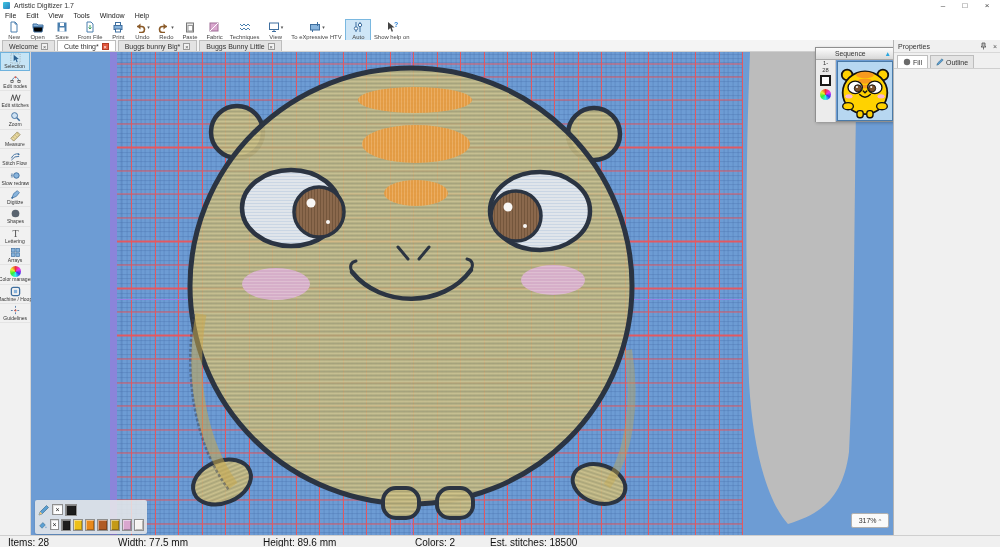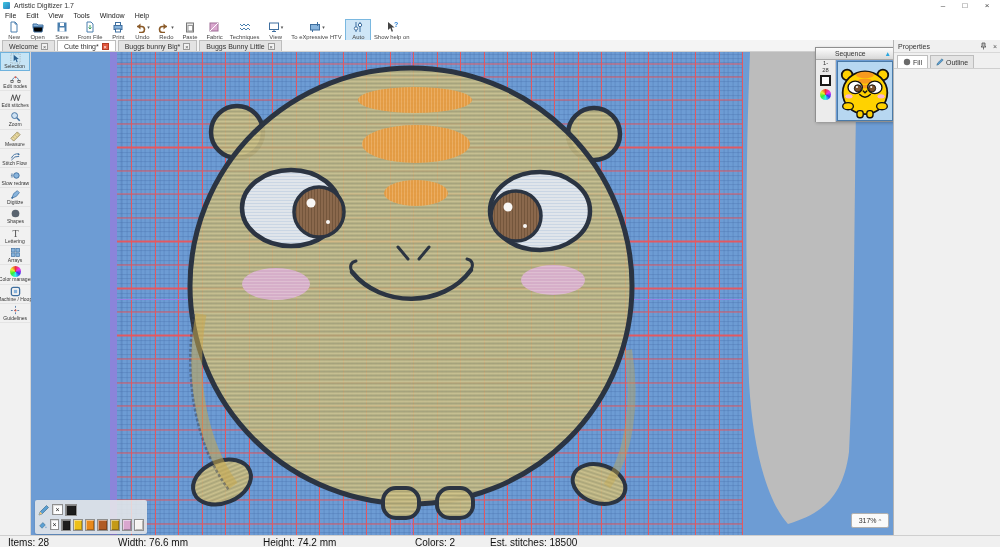--- a/index.html
+++ b/index.html
@@ -536,19 +536,19 @@
     </div>
   </div>
 
   <div class="zoombtn">
     <span>317%</span>
     <span class="zoomchev">^</span>
   </div>
 
   <div class="statusbar">
     <span class="stat" style="left:8px">Items: 28</span>
-    <span class="stat" style="left:118px">Width: 76.6 mm</span>
-    <span class="stat" style="left:263px">Height: 74.2 mm</span>
+    <span class="stat" style="left:118px">Width: 77.5 mm</span>
+    <span class="stat" style="left:263px">Height: 89.6 mm</span>
     <span class="stat" style="left:415px">Colors: 2</span>
     <span class="stat" style="left:490px">Est. stitches: 18500</span>
   </div>
 
 </div>
 
 </body></html>

